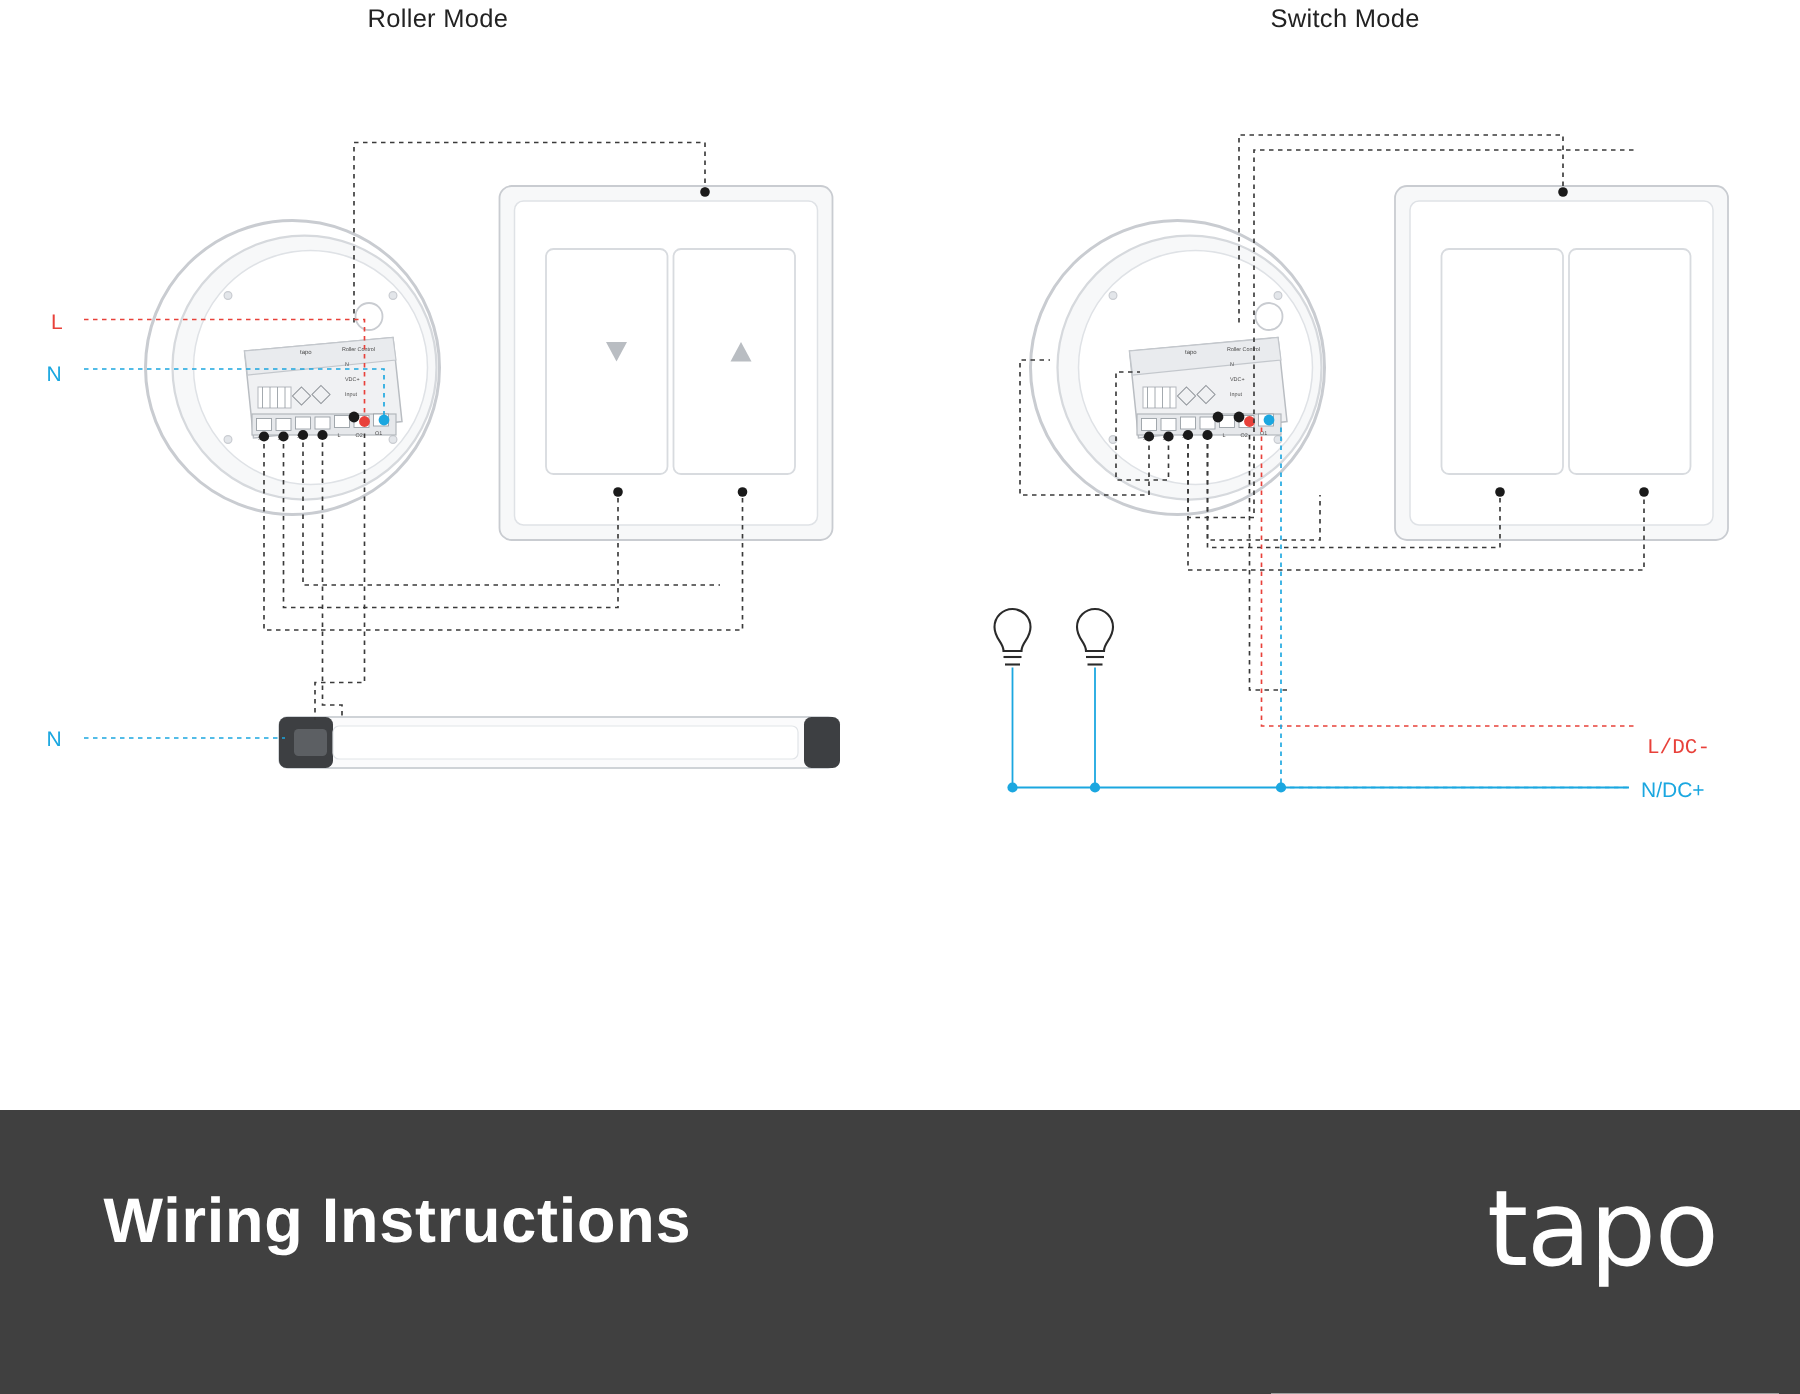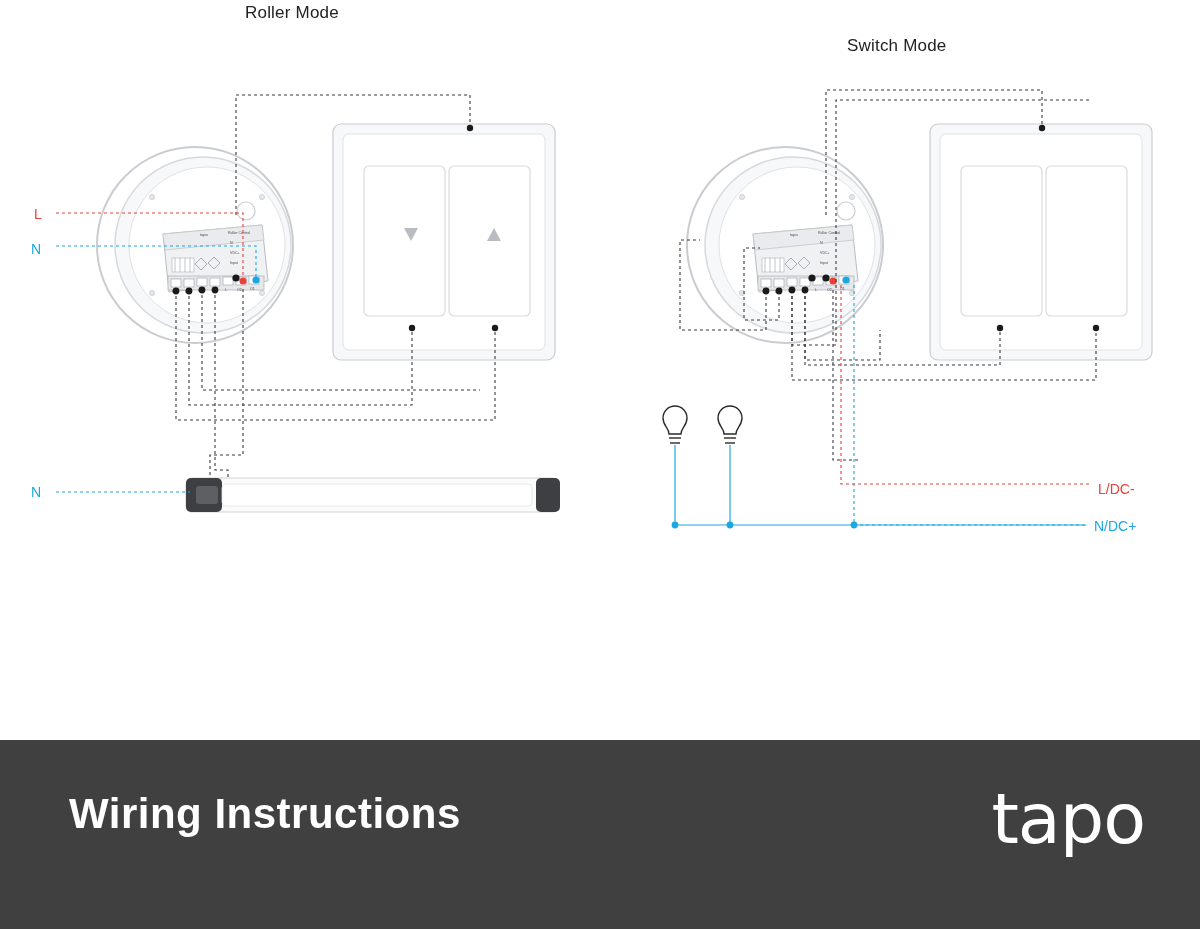--- a/index.html
+++ b/index.html
@@ -25,21 +25,21 @@
   
   .mode-title {
     position: absolute;
     font-size: 17px;
     color: #222222;
     font-weight: 400;
     letter-spacing: 0.2px;
     white-space: nowrap;
   }
   #title-roller { left: 245px; top: 3px; }
-  #title-switch { left: 847px; top: 3px; margin-top: 33px; }
+  #title-switch { left: 847px; top: 3px; }
 
   
   .diagram-svg {
     position: absolute;
     left: 0;
     top: 0;
     width: 1200px;
     height: 740px;
   }
 
@@ -48,21 +48,21 @@
     position: absolute;
     font-size: 14px;
     white-space: nowrap;
   }
   .label-red { color: #e8413a; }
   .label-blue { color: #1ba7e0; }
 
   #label-l-left  { left: 34px; top: 206px; }
   #label-n-left  { left: 31px; top: 241px; }
   #label-n-motor { left: 31px; top: 484px; }
-  #label-ldc     { left: 1098px; top: 481px; }
+  #label-ldc     { left: 1098px; top: 491px; font-family: Liberation Mono, monospace; }
   #label-ndc     { left: 1094px; top: 518px; text-align: right; }
 
   
   .banner {
     position: absolute;
     left: 0;
     top: 740px;
     width: 1200px;
     height: 189px;
     background: #404040;

